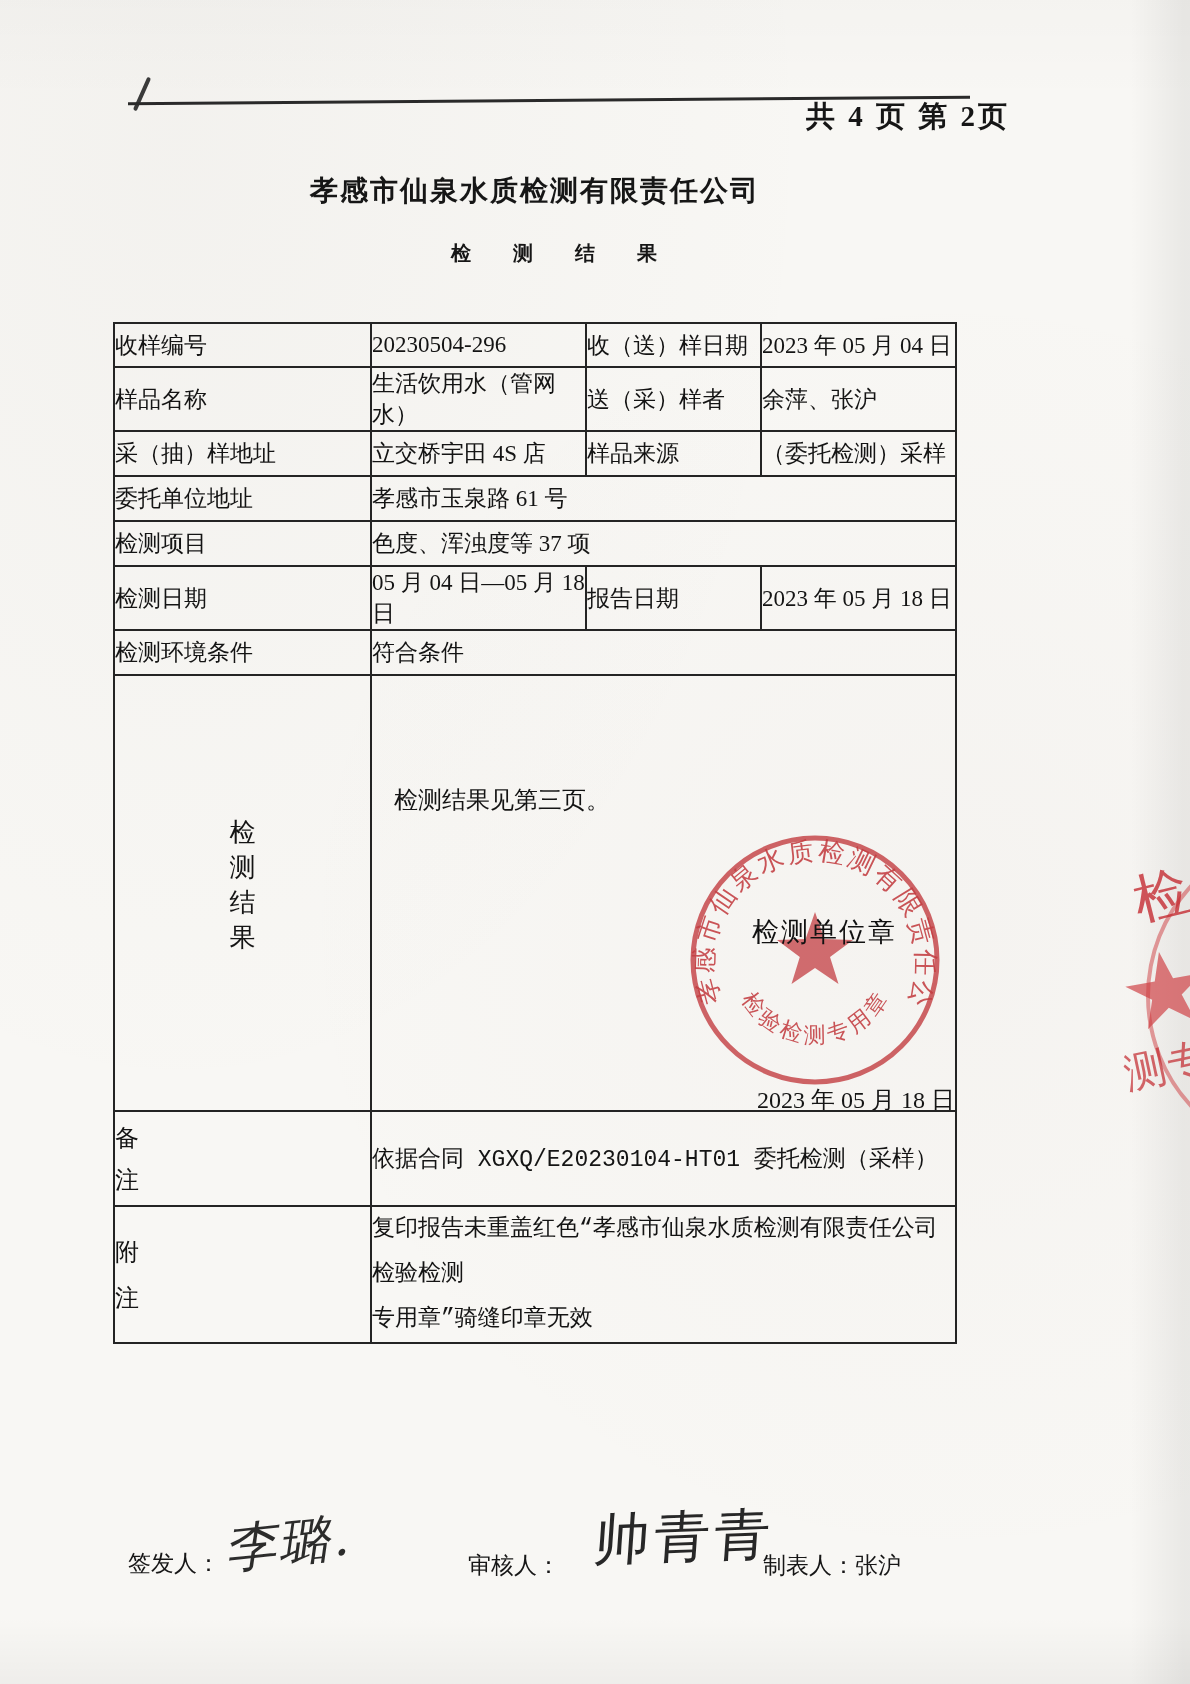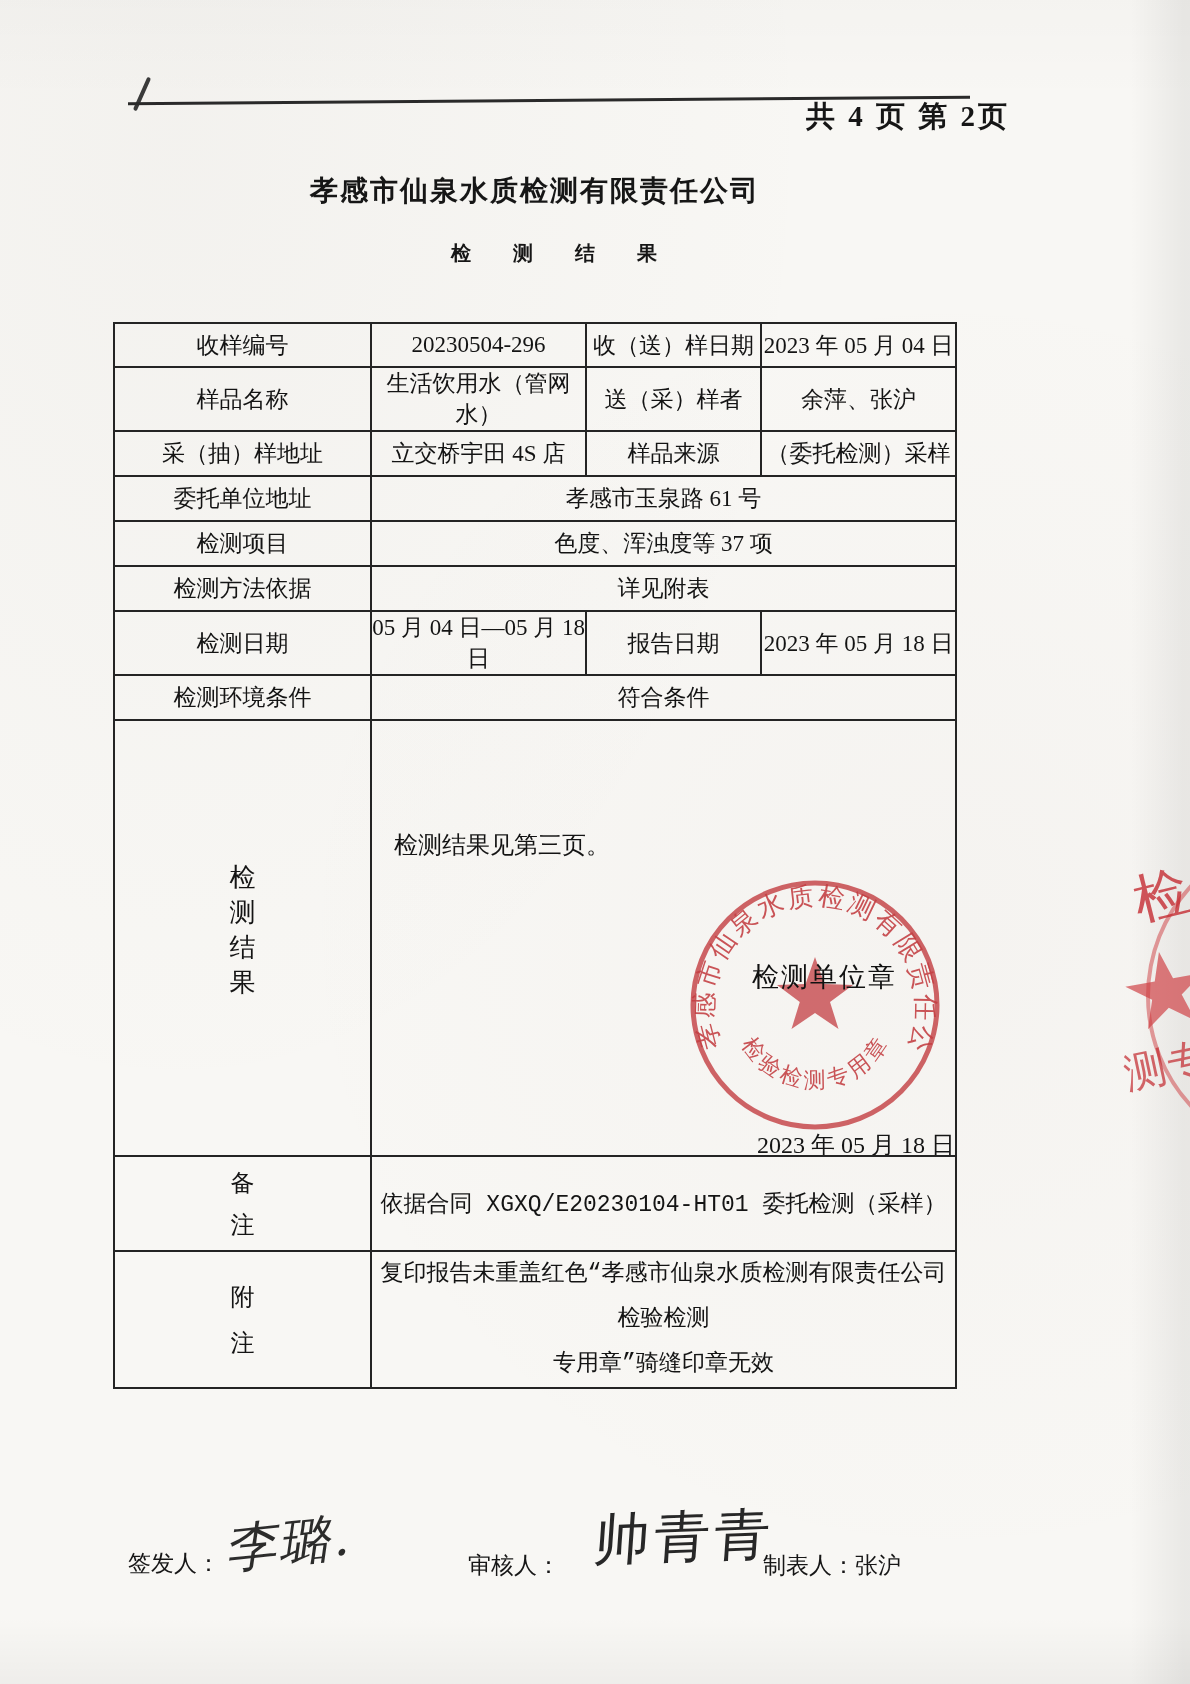--- a/index.html
+++ b/index.html
@@ -39,21 +39,21 @@
     text-align:center;font-size:20px;font-weight:bold;letter-spacing:42px;
     text-indent:42px;white-space:nowrap;
   }
   table.main{
     position:absolute;left:113px;top:322px;width:842px;
     border-collapse:collapse;table-layout:fixed;
     font-size:23px;color:#141414;
   }
   table.main td{
     border:2px solid #242424;
-    text-align:center;vertical-align:middle;padding:0;
+    text-align:left;vertical-align:middle;padding:0;
     overflow:hidden;
   }
   td.lalign{text-align:left;padding-left:22px;padding-right:14px;font-family:Liberation Mono, monospace;}
   .twoline div{line-height:45px;}
   .result-cell{position:relative;}
   .result-label{
     display:flex;flex-direction:column;justify-content:space-between;
     align-items:center;height:100%;box-sizing:border-box;
     padding:64px 0 80px 0;font-size:26px;
   }
@@ -134,24 +134,20 @@
       <td>样品来源</td>
       <td>（委托检测）采样</td>
     </tr>
     <tr style="height:45px">
       <td>委托单位地址</td>
       <td colspan="3">孝感市玉泉路 61 号</td>
     </tr>
     <tr style="height:45px">
       <td>检测项目</td>
       <td colspan="3">色度、浑浊度等 37 项</td>
-    </tr>
-    <tr style="height:45px">
-      <td>检测方法依据</td>
-      <td colspan="3">详见附表</td>
     </tr>
     <tr style="height:45px">
       <td>检测日期</td>
       <td>05 月 04 日—05 月 18 日</td>
       <td>报告日期</td>
       <td>2023 年 05 月 18 日</td>
     </tr>
     <tr style="height:45px">
       <td>检测环境条件</td>
       <td colspan="3">符合条件</td>

